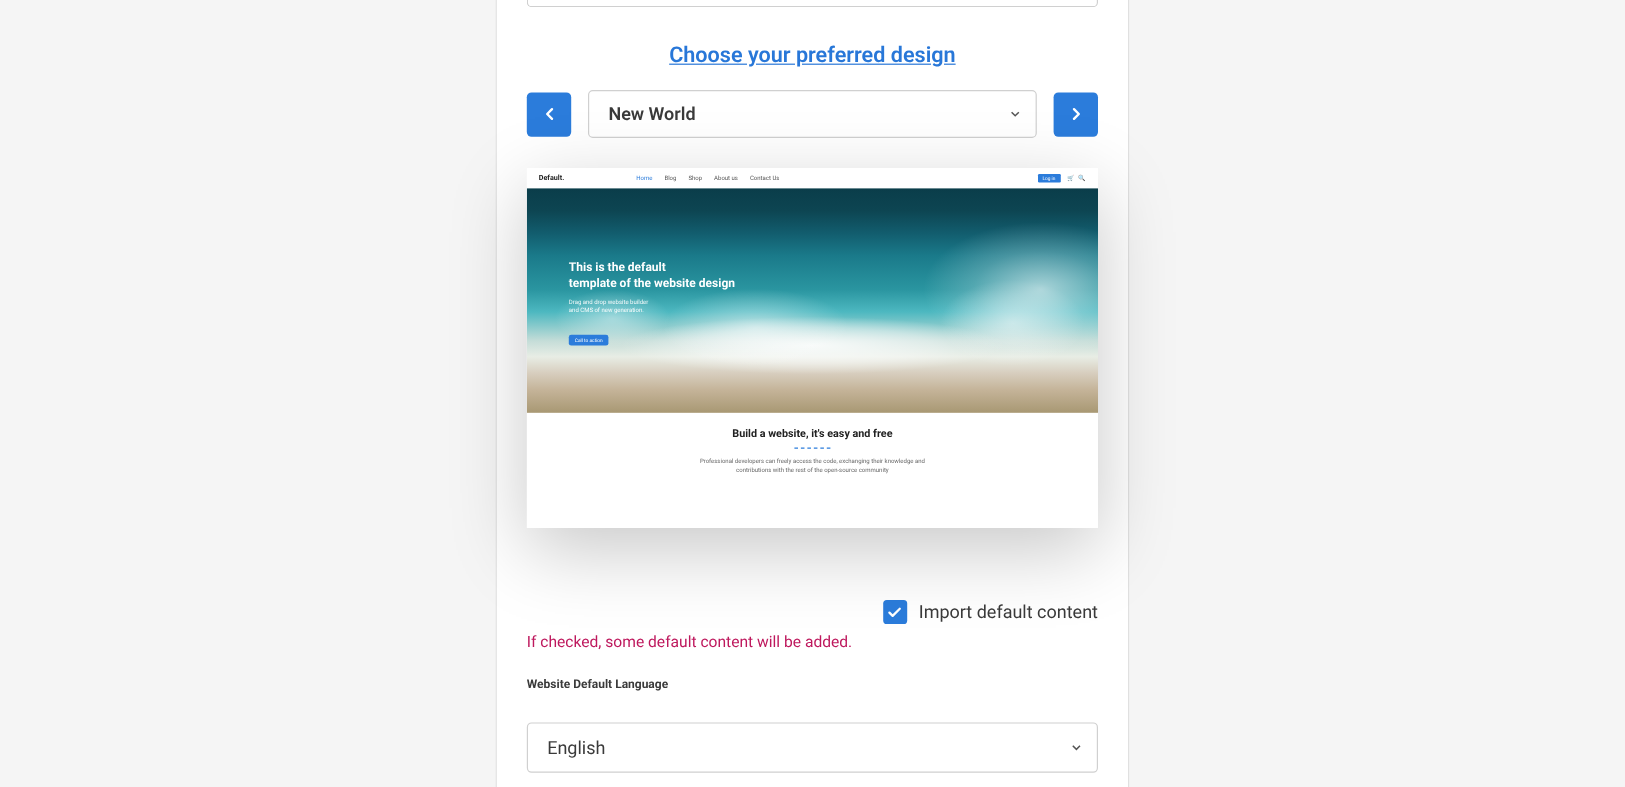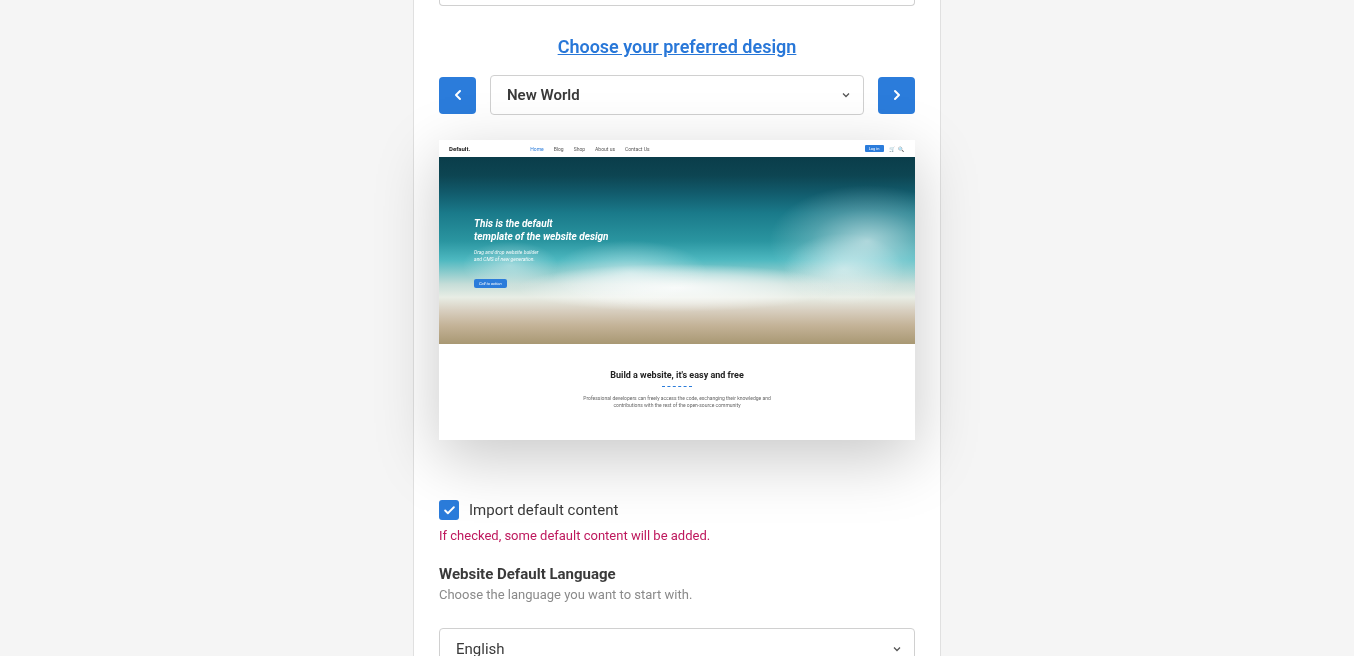--- a/index.html
+++ b/index.html
@@ -176,21 +176,20 @@
         radial-gradient(ellipse 120px 50px at 40% 62%, rgba(255,255,255,0.45) 0%, transparent 65%),
         radial-gradient(ellipse 80px 40px at 15% 58%, rgba(255,255,255,0.4) 0%, transparent 60%),
         radial-gradient(ellipse 200px 30px at 50% 70%, rgba(255,255,255,0.85) 0%, rgba(255,255,255,0.4) 50%, transparent 80%);
     }
 
     .preview-hero-content {
       position: absolute;
       top: 60px;
       left: 35px;
       color: #fff;
-      font-style: italic;
     }
 
     .preview-hero-title {
       font-size: 10px;
       font-weight: 700;
       line-height: 1.3;
       margin-bottom: 6px;
     }
 
     .preview-hero-sub {
@@ -203,21 +202,21 @@
     .preview-cta {
       background: #2b7cdb;
       color: #fff;
       font-size: 4px;
       padding: 2px 5px;
       border-radius: 2px;
       display: inline-block;
     }
 
     .preview-bottom {
-      padding: 26px 60px;
+      padding: 13px 60px;
       text-align: center;
     }
 
     .preview-bottom-title {
       font-size: 9px;
       font-weight: 700;
       color: #222;
       margin-bottom: 6px;
     }
 
@@ -234,20 +233,21 @@
       line-height: 1.4;
       max-width: 200px;
       margin: 0 auto;
     }
 
     .checkbox-row {
       display: flex;
       align-items: center;
       gap: 10px;
       margin-bottom: 8px;
+      justify-content: flex-end;
     }
 
     .checkbox {
       width: 20px;
       height: 20px;
       background: #2b7cdb;
       border-radius: 3px;
       display: flex;
       align-items: center;
       justify-content: center;
@@ -267,21 +267,21 @@
       cursor: pointer;
     }
 
     .helper-text {
       font-size: 13px;
       color: #be185d;
       margin-bottom: 22px;
     }
 
     .field-label {
-      font-size: 15px;
+      font-size: 10px;
       font-weight: 700;
       color: #3a3a3a;
       margin-bottom: 4px;
     }
 
     .field-helper {
       font-size: 13px;
       color: #8a8a8a;
       margin-bottom: 12px;
     }
@@ -382,21 +382,20 @@
     <div class="checkbox">
       <svg viewBox="0 0 24 24" fill="none" stroke="currentColor" stroke-width="3.5" stroke-linecap="round" stroke-linejoin="round">
           <polyline points="20 6 9 17 4 12"></polyline>
         </svg>
     </div>
     <label class="checkbox-label">Import default content</label>
   </div>
   <div class="helper-text">If checked, some default content will be added.</div>
 
   <div class="field-label">Website Default Language</div>
-  <div class="field-helper">Choose the language you want to start with.</div>
   <div class="lang-select-wrapper">
     <select class="lang-select">
       <option>English</option>
     </select>
     <svg class="select-chevron" viewBox="0 0 24 24" fill="none" stroke="currentColor" stroke-width="2.5">
         <polyline points="6 9 12 15 18 9"></polyline>
       </svg>
   </div>
 
 </div>

